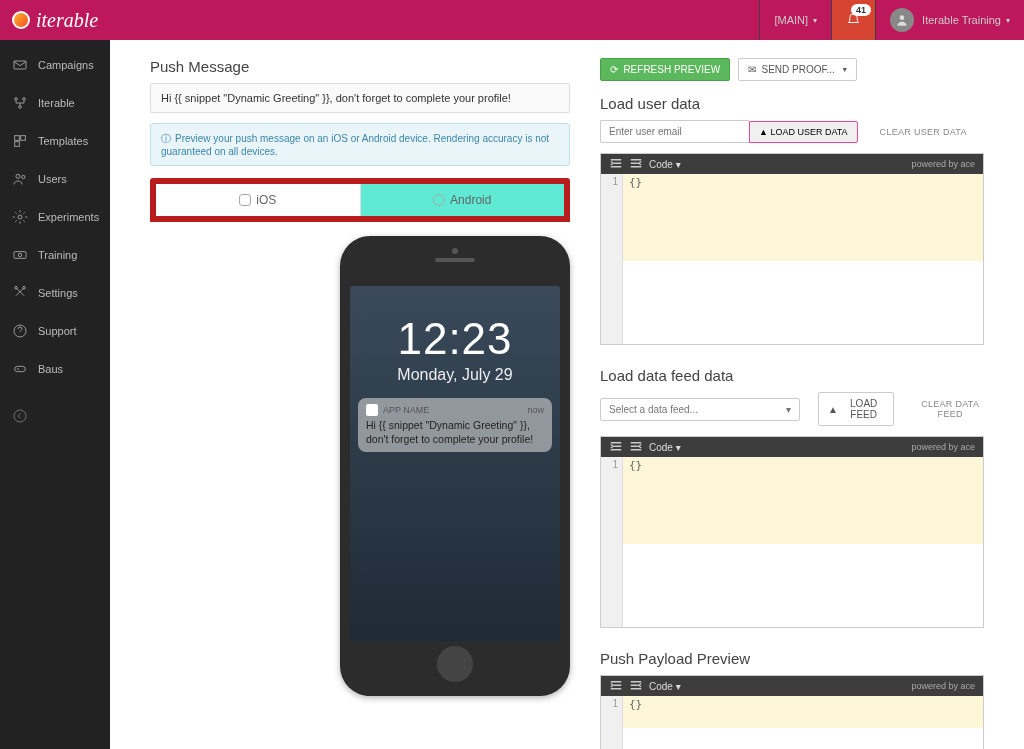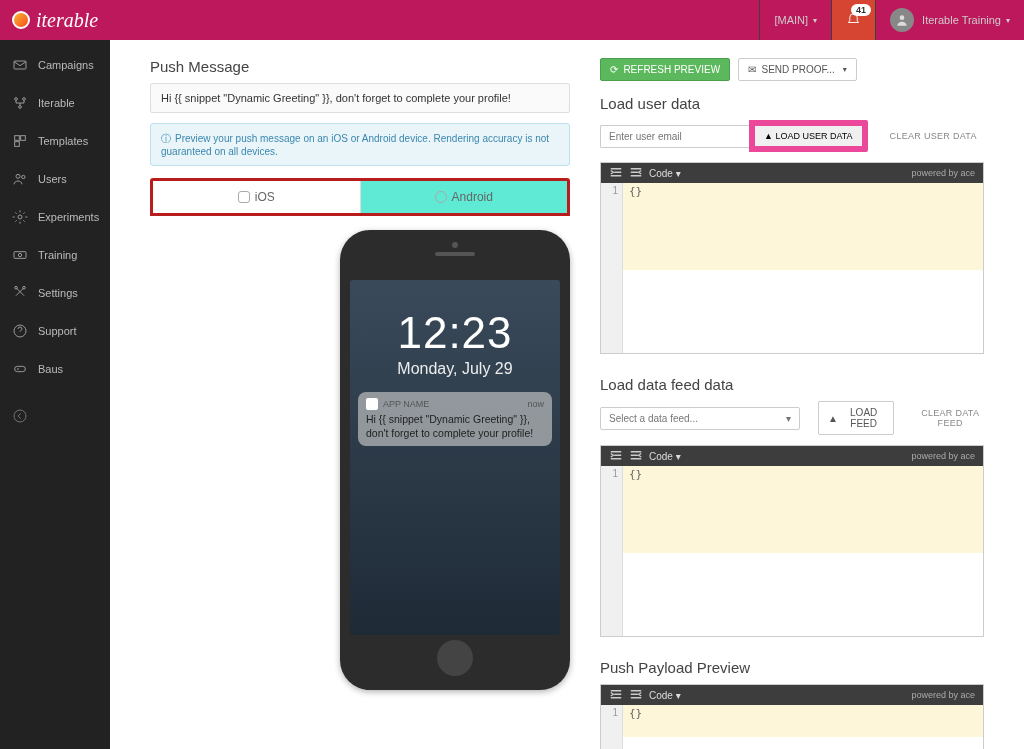--- a/index.html
+++ b/index.html
@@ -26,21 +26,21 @@
 .main { flex: 1; display: flex; gap: 30px; padding: 18px 40px; overflow: auto; background:#fff;}
 .col-left { flex: 0 0 420px; }
 .col-right { flex: 1; min-width: 0; }
 
 h3.section-title { font-size: 15px; font-weight: 400; color: #444; margin-bottom: 8px; }
 
 .message-box { border: 1px solid #ddd; background: #fafafa; padding: 8px 10px; font-size: 11px; border-radius: 2px; margin-bottom: 10px;}
 .info-banner { border: 1px solid #bce0ec; background: #eaf5fa; color: #3a87ad; padding: 8px 10px; font-size: 10px; border-radius: 3px; margin-bottom: 12px;}
 .info-banner .icon { margin-right:4px; }
 
-.tabs { display: flex; border: 3px solid #b91c1c; border-radius: 3px 3px 0 0; overflow:hidden; margin-bottom: 14px;}
+.tabs { display: flex; border: 6px solid #b91c1c; border-radius: 3px 3px 0 0; overflow:hidden; margin-bottom: 14px;}
 .tab { flex: 1; text-align: center; padding: 9px 0; font-size: 12px; color: #666; cursor: pointer; background:#5eead4;}
 .tab.active { background: #fff; }
 .tab + .tab { border-left: 1px solid #ddd; }
 .tab .tab-icon { display:inline-block; width:12px;height:12px;border:1px solid #aaa;border-radius:3px;margin-right:5px;vertical-align:-2px;}
 
 
 .phone-wrap { display:flex; justify-content:flex-end; }
 .phone { width: 230px; height: 460px; background: #2c2c2c; border-radius: 30px; padding: 50px 10px 55px; position: relative; box-shadow: 0 2px 6px rgba(0,0,0,.3);}
 .phone::before { content:""; position:absolute;top:22px;left:50%;transform:translateX(-50%);width:40px;height:4px;background:#555;border-radius:3px;}
 .phone::after { content:""; position:absolute;bottom:14px;left:50%;transform:translateX(-50%);width:36px;height:36px;background:#444;border-radius:50%;}
@@ -56,21 +56,21 @@
 
 
 .btn { display:inline-flex;align-items:center;gap:5px;border:1px solid #ccc;background:#fff;padding:5px 9px;font-size:10px;border-radius:2px;cursor:pointer;color:#555;}
 .btn-green{background:#5cb85c;border-color:#4aa04a;color:#fff;}
 .btn .caret{font-size:8px;margin-left:3px;}
 .action-row{display:flex;gap:8px;margin-bottom:14px;}
 
 .subsection{margin-bottom:22px;}
 .input-row{display:flex;gap:0;align-items:center;margin-bottom:10px;}
 .text-input{flex:0 0 140px;border:1px solid #ccc;border-right:none;padding:5px 8px;font-size:10px;color:#999;border-radius:2px 0 0 2px;}
-.input-btn{border:6px solid #ec4899;background:#f0f0f0;padding:5px 9px;font-size:9px;border-radius:0 2px 2px 0;cursor:pointer;}
+.input-btn{border:1px solid #ec4899;background:#f0f0f0;padding:5px 9px;font-size:9px;border-radius:0 2px 2px 0;cursor:pointer;}
 .link-btn{background:none;border:none;color:#888;font-size:9px;margin-left:22px;cursor:pointer;letter-spacing:.3px;}
 .select-input{flex:0 0 200px;border:1px solid #ccc;padding:5px 8px;font-size:10px;color:#777;background:#fff;display:flex;justify-content:space-between;align-items:center;border-radius:2px;cursor:pointer;}
 
 .code-block{border:1px solid #ccc;}
 .code-toolbar{background:#3d3d3d;color:#ddd;display:flex;align-items:center;padding:4px 8px;font-size:10px;}
 .code-toolbar .tb-icon{width:14px;height:12px;margin-right:6px;display:inline-block;}
 .code-toolbar .tb-icon svg{stroke:#ccc;fill:none;stroke-width:1.5;}
 .code-toolbar .powered{margin-left:auto;font-size:9px;color:#aaa;}
 .code-body{display:flex;min-height:170px;background:#fff;}
 .code-body.small{min-height:60px;}

